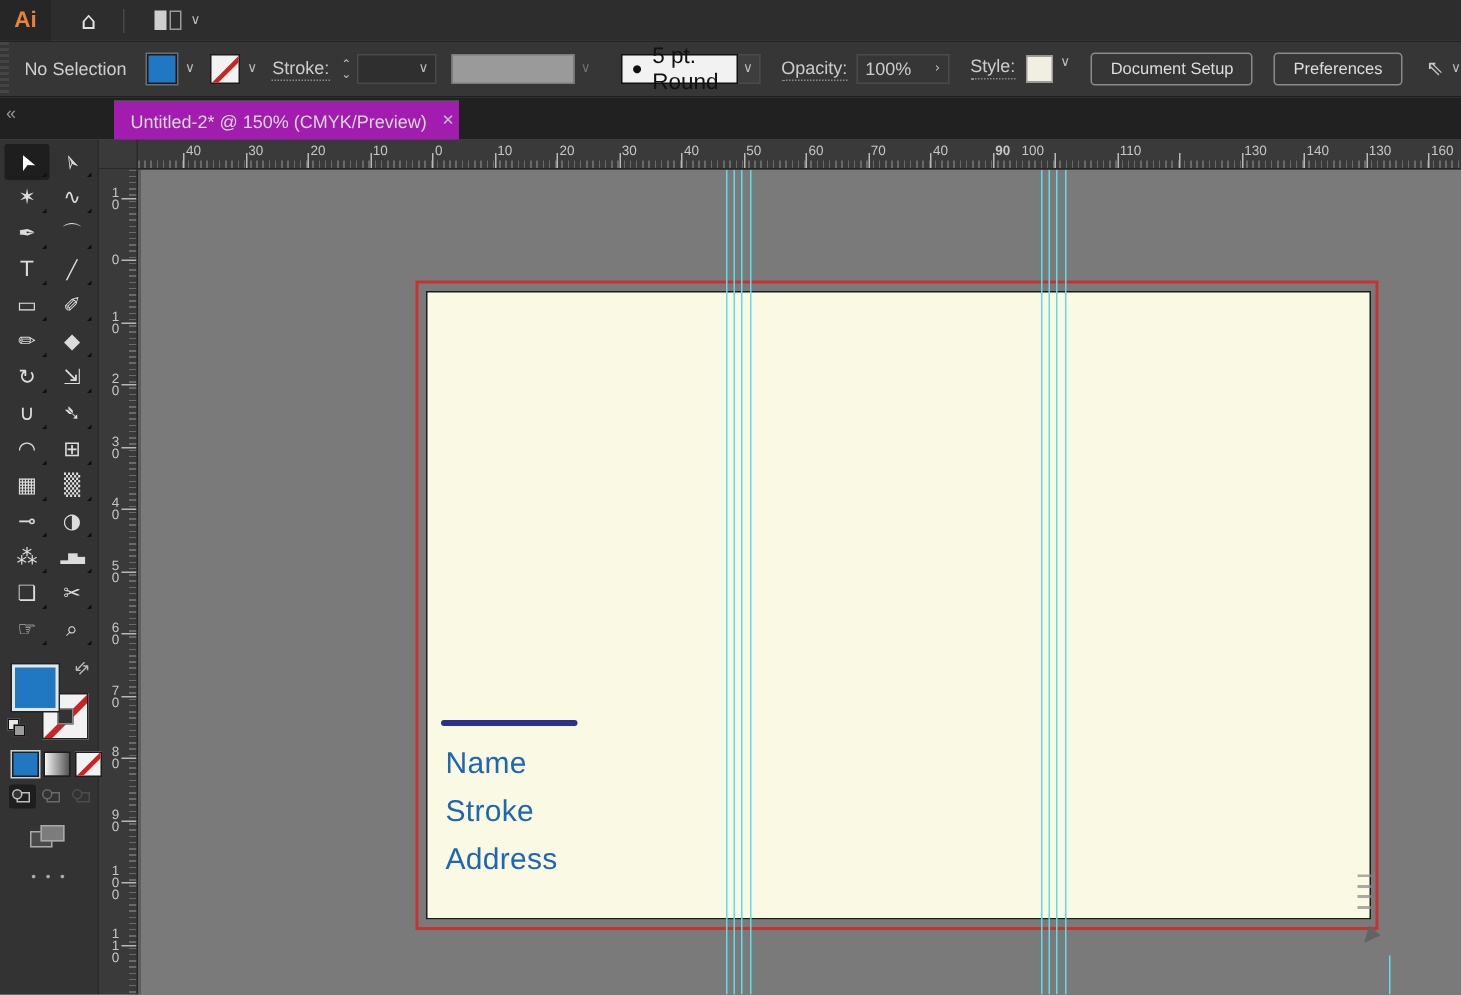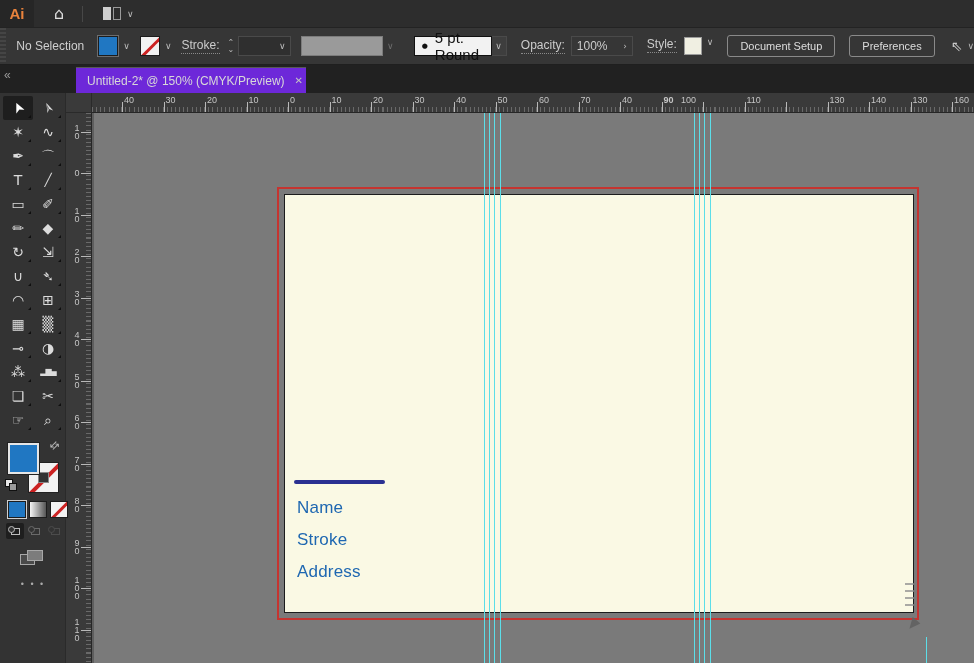--- a/index.html
+++ b/index.html
@@ -55,21 +55,21 @@
   .cb-btn { height:22px; padding:0 12px; margin-left:14px; background:transparent;
             border:1px solid #8a8a8a; border-radius:3px; color:#dddddd; font-size:11px;
             font-family:"Liberation Sans",sans-serif; line-height:20px; white-space:nowrap; }
   .ptr-group { display:flex; align-items:center; margin-left:16px; }
   .ptr-group .g { color:#c8c8c8; font-size:14px; font-family:"DejaVu Sans",sans-serif; }
   .ptr-group .chev { margin-left:5px; }
 
   
   .tabbar { position:absolute; left:0; top:65px; width:974px; height:28px; background:#212121; z-index:28; }
   .collapse { position:absolute; left:4px; top:3px; color:#9a9a9a; font-size:12px; }
-  .doc-tab { position:absolute; left:76px; top:2px; width:230px; height:26px; background:#6d28d9;
+  .doc-tab { position:absolute; left:76px; top:2px; width:230px; height:26px; background:#a21caf;
              display:flex; align-items:center; border-top:1px solid #585858; }
   .doc-tab .title { color:#d8d8d8; font-size:12px; margin-left:11px; white-space:nowrap; }
   .doc-tab .close { margin-left:10px; color:#c4c4c4; font-size:10px; font-family:"DejaVu Sans",sans-serif; }
 
   
   .toolbarpanel { position:absolute; left:0; top:93px; width:66px; height:570px; background:#333333;
                   border-right:1px solid #2a2a2a; z-index:27; }
   .tool-grid { display:flex; flex-wrap:wrap; padding:3px 0 0 3px; width:66px; }
   .tool { position:relative; width:30px; height:24px; display:flex; align-items:center; justify-content:center; }
   .tool .glyph { color:#dcdcdc; font-size:14px; font-family:"DejaVu Sans",sans-serif; line-height:1; }
@@ -134,21 +134,21 @@
 
   
   .canvas { position:absolute; left:92px; top:113px; width:882px; height:550px; background:#7a7a7a;
             overflow:hidden; z-index:10; }
   .canvas-edge { position:absolute; left:0; top:0; width:2px; height:100%; background:#5e5e5e; }
   .bleed-rect { position:absolute; border:2px solid #c53430; }
   .artboard { position:absolute; border:1px solid #1c1c1c; }
   .guide { position:absolute; top:0; width:1px; height:100%; }
   .guide.short { height:auto; }
   .nav-rule { position:absolute; border-radius:2px; }
-  .ab-label { position:absolute; font-size:17px; letter-spacing:.2px; }
+  .ab-label { position:absolute; font-size:20px; letter-spacing:.2px; }
   .corner-widget { position:absolute; width:9px; height:26px; opacity:.75;
                    background:repeating-linear-gradient(180deg,#8f8f8f 0 2px, transparent 2px 7px); }
   .mouse-cursor { position:absolute; width:0; height:0; border-left:5px solid transparent;
                   border-right:5px solid transparent; border-top:11px solid #636363; transform:rotate(40deg); }
 </style>
 </head>
 <body>
 
 <div id="app" data-name="illustrator-window">
 

